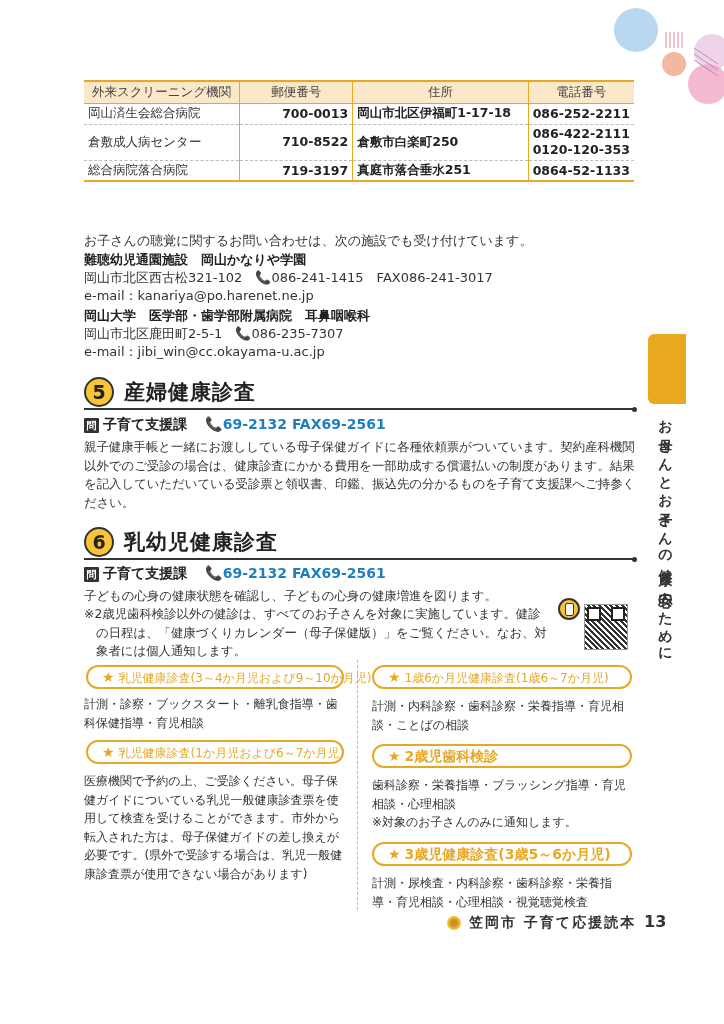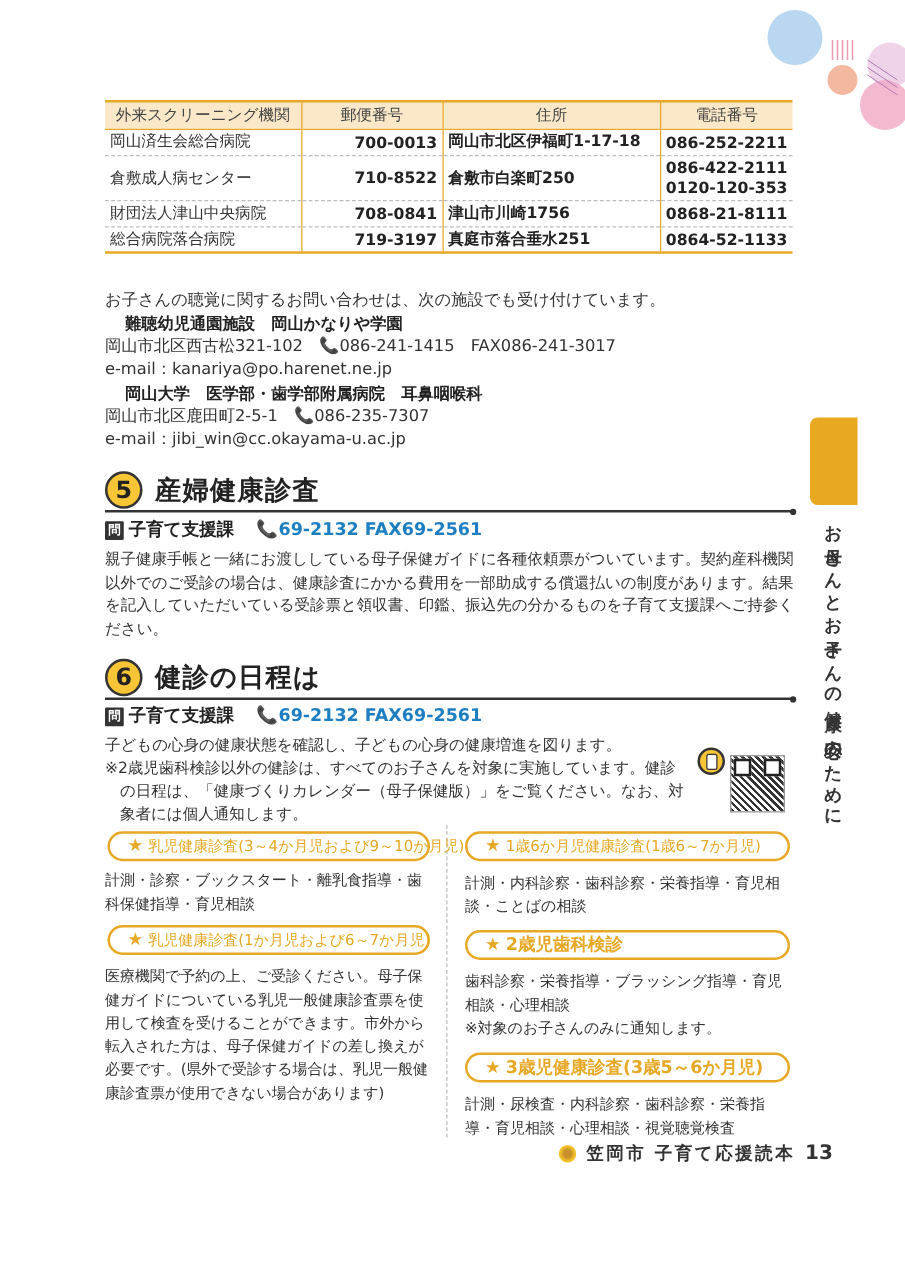--- a/index.html
+++ b/index.html
@@ -15,21 +15,21 @@
             border-left: 1px solid #e6a825; border-bottom: 1px solid #e6a825; }
   .tbl th:first-child, .tbl td:first-child { border-left: none; }
   .tbl td { height: 21px; padding: 0 4px; border-left: 1px solid #e6a825;
             border-bottom: 1px dashed #bbb; white-space: nowrap; color: #333; }
   .tbl tr:last-child td { border-bottom: none; }
   .tbl td.b { font-weight: bold; color: #222; }
   .tbl td.c { text-align: center; padding-left: 42px; }
   .tbl td.tall { height: 36px; line-height: 16px; }
 
   .txt { position: absolute; left: 84px; font-size: 13px; line-height: 18px; color: #333; }
-  .bold { font-weight: bold; color: #222; margin-left: 16px; }
+  .bold { font-weight: bold; color: #222; }
 
   
   .sec-head { position: absolute; left: 84px; width: 550px; height: 34px; border-bottom: 2px solid #333; }
   .sec-head::after { content: ""; position: absolute; right: -3px; bottom: -4px; width: 5px; height: 5px;
                      border-radius: 50%; background: #333; }
   .num { position: absolute; left: 0; top: 1px; width: 30px; height: 30px; border-radius: 50%;
          background: #f7c535; border: 2px solid #333; font-weight: bold; font-size: 19px;
          text-align: center; line-height: 26px; color: #222; }
   .sec-title { position: absolute; left: 40px; top: 2px; font-size: 21px; font-weight: bold; color: #222; letter-spacing: 1px; }
 
@@ -111,26 +111,20 @@
     <tr>
       <td class="tall">倉敷成人病センター</td>
       <td class="b c tall">710-8522</td>
       <td class="b tall">倉敷市白楽町250</td>
       <td class="b tall">
         <div>086-422-2111</div>
         <div>0120-120-353</div>
       </td>
     </tr>
     <tr>
-      <td>財団法人津山中央病院</td>
-      <td class="b c">708-0841</td>
-      <td class="b">津山市川崎1756</td>
-      <td class="b">0868-21-8111</td>
-    </tr>
-    <tr>
       <td>総合病院落合病院</td>
       <td class="b c">719-3197</td>
       <td class="b">真庭市落合垂水251</td>
       <td class="b">0864-52-1133</td>
     </tr>
   </tbody>
 </table>
 
 <div class="txt" style="top:232px">お子さんの聴覚に関するお問い合わせは、次の施設でも受け付けています。</div>
 <div class="txt bold" style="top:251px">難聴幼児通園施設　岡山かなりや学園</div>
@@ -144,21 +138,21 @@
   <div class="num">5</div>
   <div class="sec-title">産婦健康診査</div>
 </div>
 <div class="contact" style="top:414px">
   <span class="q-icon">問</span><span>子育て支援課</span><span class="tel">📞69-2132 FAX69-2561</span>
 </div>
 <div class="para" style="top:438px">親子健康手帳と一緒にお渡ししている母子保健ガイドに各種依頼票がついています。契約産科機関以外でのご受診の場合は、健康診査にかかる費用を一部助成する償還払いの制度があります。結果を記入していただいている受診票と領収書、印鑑、振込先の分かるものを子育て支援課へご持参ください。</div>
 
 <div class="sec-head" style="top:526px">
   <div class="num">6</div>
-  <div class="sec-title">健診の日程は</div>
+  <div class="sec-title">乳幼児健康診査</div>
 </div>
 <div class="contact" style="top:563px">
   <span class="q-icon">問</span><span>子育て支援課</span><span class="tel">📞69-2132 FAX69-2561</span>
 </div>
 <div class="para" style="top:587px; width:470px">子どもの心身の健康状態を確認し、子どもの心身の健康増進を図ります。</div>
 <div class="para" style="top:605px; width:466px; padding-left:12px; text-indent:-12px">※2歳児歯科検診以外の健診は、すべてのお子さんを対象に実施しています。健診の日程は、「健康づくりカレンダー（母子保健版）」をご覧ください。なお、対象者には個人通知します。</div>
 
 <div class="qr-phone"></div>
 <div class="qr"></div>
 

